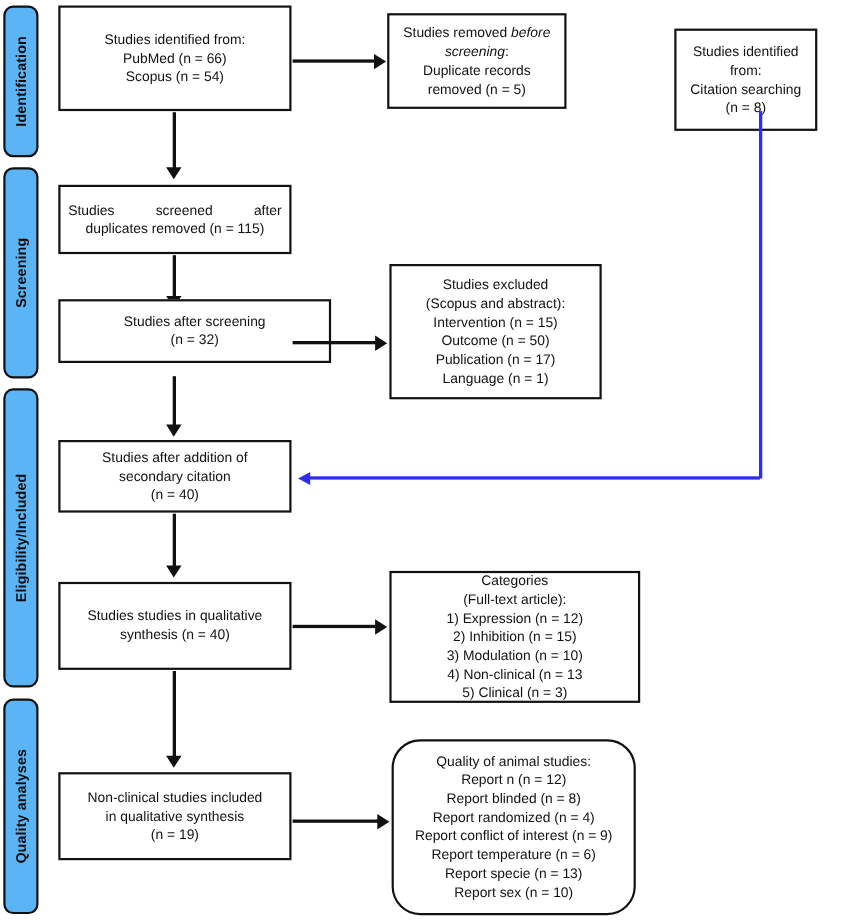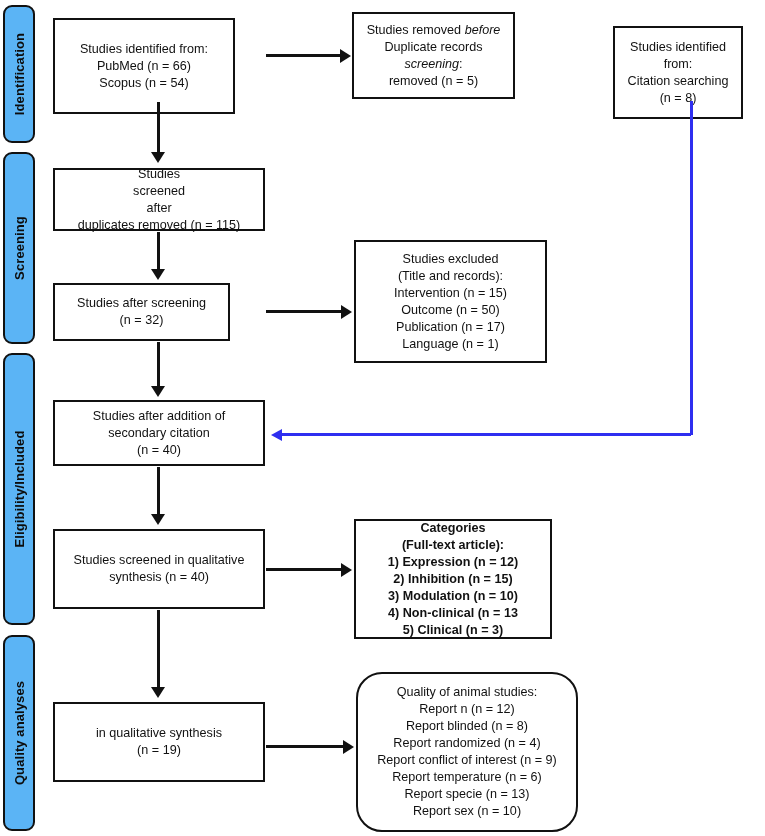--- a/index.html
+++ b/index.html
@@ -47,21 +47,20 @@
     font-size:12.6px;
     line-height:17px;
     color:#111111;
     padding:3px 5px;
   }
   .box .txt{width:100%;}
   .justify-line{
     display:flex;
     justify-content:space-between;
     padding:0 2px;
-    flex-direction:column;
   }
   em{font-style:italic;}
 
   
   .vline{position:absolute;width:2.5px;background:#111111;}
   .hline{position:absolute;height:2.5px;background:#111111;}
   .arrow-down{
     position:absolute;
     width:0;height:0;
     border-left:7px solid transparent;
@@ -102,33 +101,33 @@
   </div>
 
   <div class="phase" style="top:353px;height:272px;">
     <span class="phase-label">Eligibility/Included</span>
   </div>
 
   <div class="phase" style="top:635px;height:196px;">
     <span class="phase-label">Quality analyses</span>
   </div>
 
-  <div class="box" style="left:53px;top:18px;width:182px;height:96px;">
+  <div class="box" style="left:53px;top:5px;width:212px;height:96px;">
     <div class="txt">
       <div>Studies identified from:</div>
       <div>PubMed (n = 66)</div>
       <div>Scopus (n = 54)</div>
     </div>
   </div>
 
   <div class="box" style="left:352px;top:12px;width:163px;height:87px;">
     <div class="txt">
       <div><span>Studies removed </span><em>before</em></div>
+      <div><em>screening</em><span>:</span></div>
       <div>Duplicate records</div>
-      <div><em>screening</em><span>:</span></div>
       <div>removed (n = 5)</div>
     </div>
   </div>
 
   <div class="box" style="left:613px;top:26px;width:130px;height:93px;">
     <div class="txt">
       <div>Studies identified</div>
       <div>from:</div>
       <div>Citation searching</div>
       <div>(n = 8)</div>
@@ -148,31 +147,31 @@
         <span>screened</span>
         <span>after</span>
       </div>
       <div>duplicates removed (n = 115)</div>
     </div>
   </div>
 
   <div class="vline" style="left:157px;top:232px;height:40px;"></div>
   <div class="arrow-down" style="left:151px;top:269px;"></div>
 
-  <div class="box" style="left:53px;top:283px;width:177px;height:58px;">
+  <div class="box" style="left:53px;top:272px;width:248px;height:58px;">
     <div class="txt">
       <div>Studies after screening</div>
       <div>(n = 32)</div>
     </div>
   </div>
 
   <div class="box" style="left:354px;top:240px;width:193px;height:123px;">
     <div class="txt">
       <div>Studies excluded</div>
-      <div>(Title and records):</div>
+      <div>(Scopus and abstract):</div>
       <div>Intervention (n = 15)</div>
       <div>Outcome (n = 50)</div>
       <div>Publication (n = 17)</div>
       <div>Language (n = 1)</div>
     </div>
   </div>
 
   <div class="hline" style="left:266px;top:310px;width:77px;"></div>
   <div class="arrow-right" style="left:341px;top:304.5px;"></div>
 
@@ -189,45 +188,46 @@
 
   <div class="bline bvert" style="left:690px;top:101px;height:334px;"></div>
   <div class="bline bhorz" style="left:281px;top:433px;width:410px;"></div>
   <div class="arrow-left-blue" style="left:271px;top:428.5px;"></div>
 
   <div class="vline" style="left:157px;top:467px;height:50px;"></div>
   <div class="arrow-down" style="left:151px;top:514px;"></div>
 
   <div class="box" style="left:53px;top:529px;width:212px;height:80px;">
     <div class="txt">
-      <div>Studies screened in qualitative</div>
+      <div>Studies studies in qualitative</div>
       <div>synthesis (n = 40)</div>
     </div>
   </div>
 
-  <div class="box" style="left:354px;top:519px;width:198px;height:120px;font-weight:bold;">
+  <div class="box" style="left:354px;top:519px;width:228px;height:120px;">
     <div class="txt">
       <div>Categories</div>
       <div>(Full-text article):</div>
       <div>1) Expression (n = 12)</div>
       <div>2) Inhibition (n = 15)</div>
       <div>3) Modulation (n = 10)</div>
       <div>4) Non-clinical (n = 13</div>
       <div>5) Clinical (n = 3)</div>
     </div>
   </div>
 
   <div class="hline" style="left:266px;top:568px;width:77px;"></div>
   <div class="arrow-right" style="left:341px;top:562.5px;"></div>
 
   <div class="vline" style="left:157px;top:610px;height:80px;"></div>
   <div class="arrow-down" style="left:151px;top:687px;"></div>
 
   <div class="box" style="left:53px;top:702px;width:212px;height:80px;">
     <div class="txt">
+      <div>Non-clinical studies included</div>
       <div>in qualitative synthesis</div>
       <div>(n = 19)</div>
     </div>
   </div>
 
   <div class="box" style="left:356px;top:672px;width:222px;height:160px;border-radius:26px;">
     <div class="txt">
       <div>Quality of animal studies:</div>
       <div>Report n (n = 12)</div>
       <div>Report blinded (n = 8)</div>

